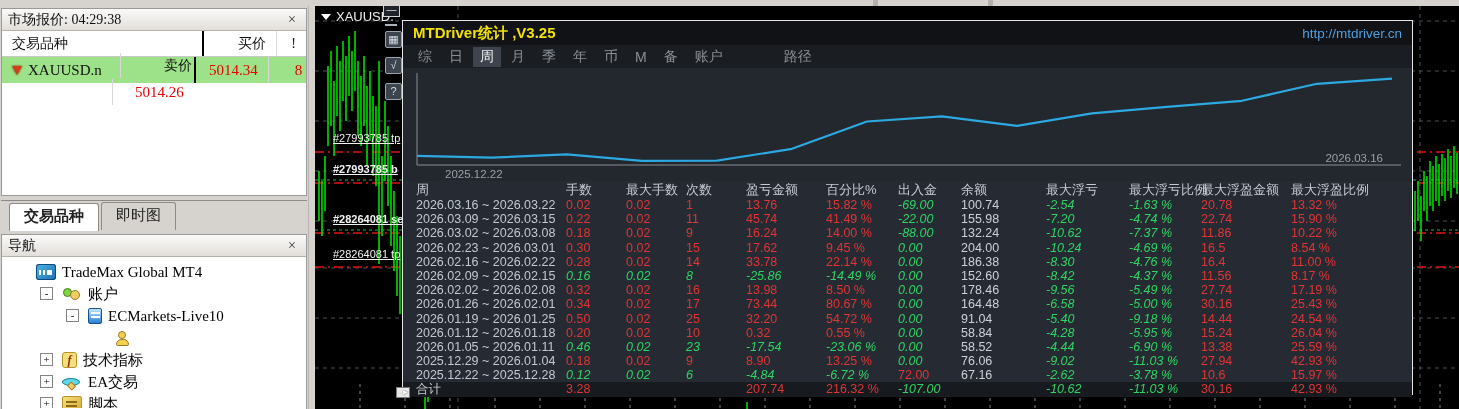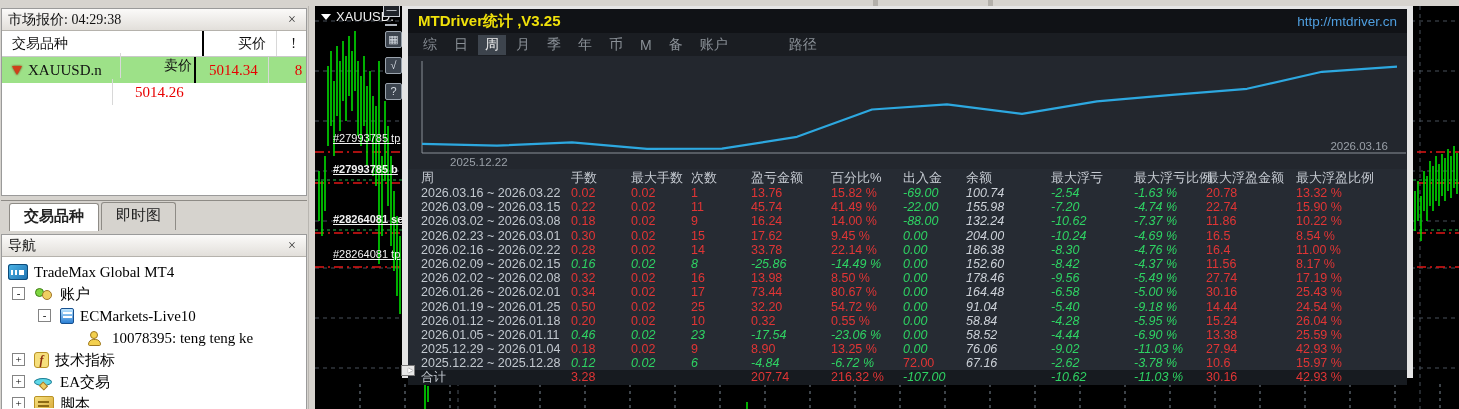--- a/index.html
+++ b/index.html
@@ -25,21 +25,21 @@
   .mw-row .px { color:#e80000;padding-left:26px; }
   .arr-dn { width:0; height:0; border-left:5px solid transparent; border-right:5px solid transparent;
     border-top:9px solid #cf401a; display:inline-block; filter:drop-shadow(0 0 1px #7a2000); }
 
   .mw-tabs { position:absolute; left:1px; top:200px; width:306px; height:30px; border-top:1px solid #8e8b86; background:#d6d3ce; padding-left:8px; display:flex; align-items:flex-end; }
   .tab { font-size:15px; padding:3px 14px 5px; border:1px solid #8e8b86; border-bottom:none; margin-right:2px; color:#222; background:#d6d3ce; border-radius:3px 3px 0 0; }
   .tab.active { background:#fff; font-weight:bold; position:relative; top:1px; }
 
   .nav { top:234px; width:306px; height:175px; border-bottom:none; }
   .tree { position:relative; font-size:15px; color:#000; height:151px; overflow:hidden; background:#fff; }
-  .tree-item { position:absolute; height:22px; display:flex; align-items:center; white-space:nowrap; }
+  .tree-item { position:absolute; height:22px; display:flex; align-items:center; white-space:nowrap;margin-left:28px; }
   .expander { position:absolute; width:13px; height:13px; border:1px solid #848484; background:#fff; font-size:11px; line-height:11px;
     text-align:center; color:#000; top:4px; }
   .ticon { display:inline-block; width:20px; height:16px; position:relative; margin-right:6px; }
 
   
   .i-mt4 { background:linear-gradient(135deg,#4db6e8,#1c6fae); border-radius:3px; box-shadow:inset 0 0 0 1px #0d4a78; }
   .i-mt4:after { content:""; position:absolute; left:3px; top:6px; width:13px; height:5px;
     background:linear-gradient(90deg,#fff 0 2px, transparent 2px 4px, #fff 4px 6px, transparent 6px 8px, #fff 8px 10px); }
   .i-acct { }
   .i-acct .h1 { position:absolute; left:1px; top:2px; width:9px; height:9px; border-radius:50%; background:#7ed63f; border:1px solid #3f7d15; }
@@ -68,42 +68,42 @@
   .sym-tab .tri { width:0; height:0; border-left:5px solid transparent; border-right:5px solid transparent; border-top:6px solid #fff; }
   .win-box { position:absolute; left:68px; top:4px; width:17px; height:13px; border:1px solid #cfd3d8; background:#20242a; color:#dde2e8;
     font-size:10px; line-height:10px; text-align:center; z-index:3; }
   .win-box2 { position:absolute; left:70px; top:19px; width:12px; height:7px; border-bottom:2px solid #aeb4bb; z-index:3; }
   .cbtn { position:absolute; left:70px; width:17px; height:17px; background:#3c444e; border:1px solid #9aa3ad; border-radius:2px;
     color:#d7dde4; font-size:11px; line-height:15px; text-align:center; z-index:3; }
   .order-label { position:absolute; color:#f2f2f2; font-size:11px; z-index:2; white-space:nowrap;text-decoration:underline; }
   .order-label.b { font-weight:bold; }
 
   
-  .stats { position:absolute; left:87px; top:3px; width:1011px; height:375px; z-index:10;
-    background:#262b33; border:6px solid #e5e5e5; }
+  .stats { position:absolute; left:87px; top:20px; width:1011px; height:375px; z-index:10;
+    background:#262b33; border:1px solid #e5e5e5; }
   .s-title { height:24px; background:#101216; display:flex; align-items:center; padding:0 10px; }
   .s-title .t { color:#f0e10a; font-size:15px; font-weight:bold; }
   .s-title .u { margin-left:auto; color:#4f9fe0; font-size:13.5px; }
   .s-menu { height:23px; background:#1a1d22; display:flex; align-items:center; padding-left:8px; }
   .s-menu .mi { color:#8a9097; font-size:14px; padding:1px 7px; margin-right:3px; }
   .s-menu .mi.sel { background:#3d444d; color:#ececec; }
   .s-menu .mi.path { margin-left:44px; }
   .s-chart { height:113px; position:relative; background:#23272e; }
   .s-chart svg { position:absolute; left:0; top:0; }
   .axis-lbl { fill:#9aa0a8; font-size:11.5px; font-family:"Liberation Sans",sans-serif; }
 
   .s-table { font-size:12.5px; }
   .trow { display:grid; grid-template-columns:150px 60px 60px 60px 80px 72px 63px 85px 83px 72px 90px 1fr;
     padding-left:13px; height:14.2px; line-height:14.2px; white-space:nowrap; }
   .trow.head { color:#c6cbd2; font-size:13px; height:17px; line-height:17px; overflow:hidden; }
   .trow.total { background:#171b20; height:15px; line-height:15px; }
   .cell.date { color:#c2c8cf; }
   .cell.red { color:#e03535; }
   .cell.green { color:#2ed363;font-style:italic; }
-  .cell.neutral { color:#ccd1d8;font-style:italic; }
+  .cell.neutral { color:#ccd1d8; }
   .s-minbtn { position:absolute; left:-7px; bottom:-4px; width:14px; height:11px; background:#e8e8e8; border:1px solid #777; z-index:11; }
   .s-minbtn:after { content:"▸"; position:absolute; left:6px; top:-2px; color:#fff; font-size:10px; text-shadow:0 0 1px #000; }
 </style>
 </head>
 <body>
 <div class="screen">
 
   <div class="topstrip">
     <span class="notch" style="left:873px"></span>
     <span class="notch" style="left:988px"></span>
@@ -159,21 +159,20 @@
           <div class="tree-item" style="top: 48px;">
             <span class="expander" style="left: 36px;">-</span>
             <span class="ticon i-srv" style="margin-left: 58px;"></span>
             <span>ECMarkets-Live10</span>
           </div>
           <div class="tree-item" style="top: 70px;">
             <span class="ticon i-user" style="margin-left: 84px;">
               <span class="h1"></span>
               <span class="h2"></span>
             </span>
-            <span>10078395: teng teng ke</span>
           </div>
           <div class="tree-item" style="top: 92px;">
             <span class="expander" style="left: 10px;">+</span>
             <span class="ticon i-fx" style="margin-left: 32px;">f</span>
             <span>技术指标</span>
           </div>
           <div class="tree-item" style="top: 114px;">
             <span class="expander" style="left: 10px;">+</span>
             <span class="ticon i-ea" style="margin-left: 32px;">
               <span class="h1"></span>

